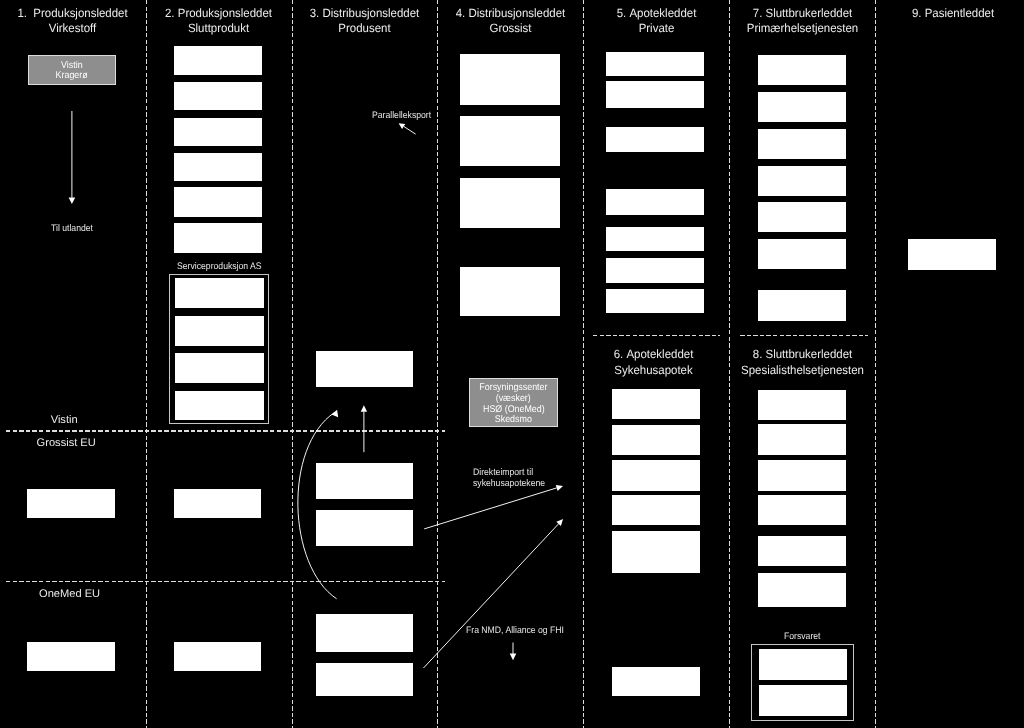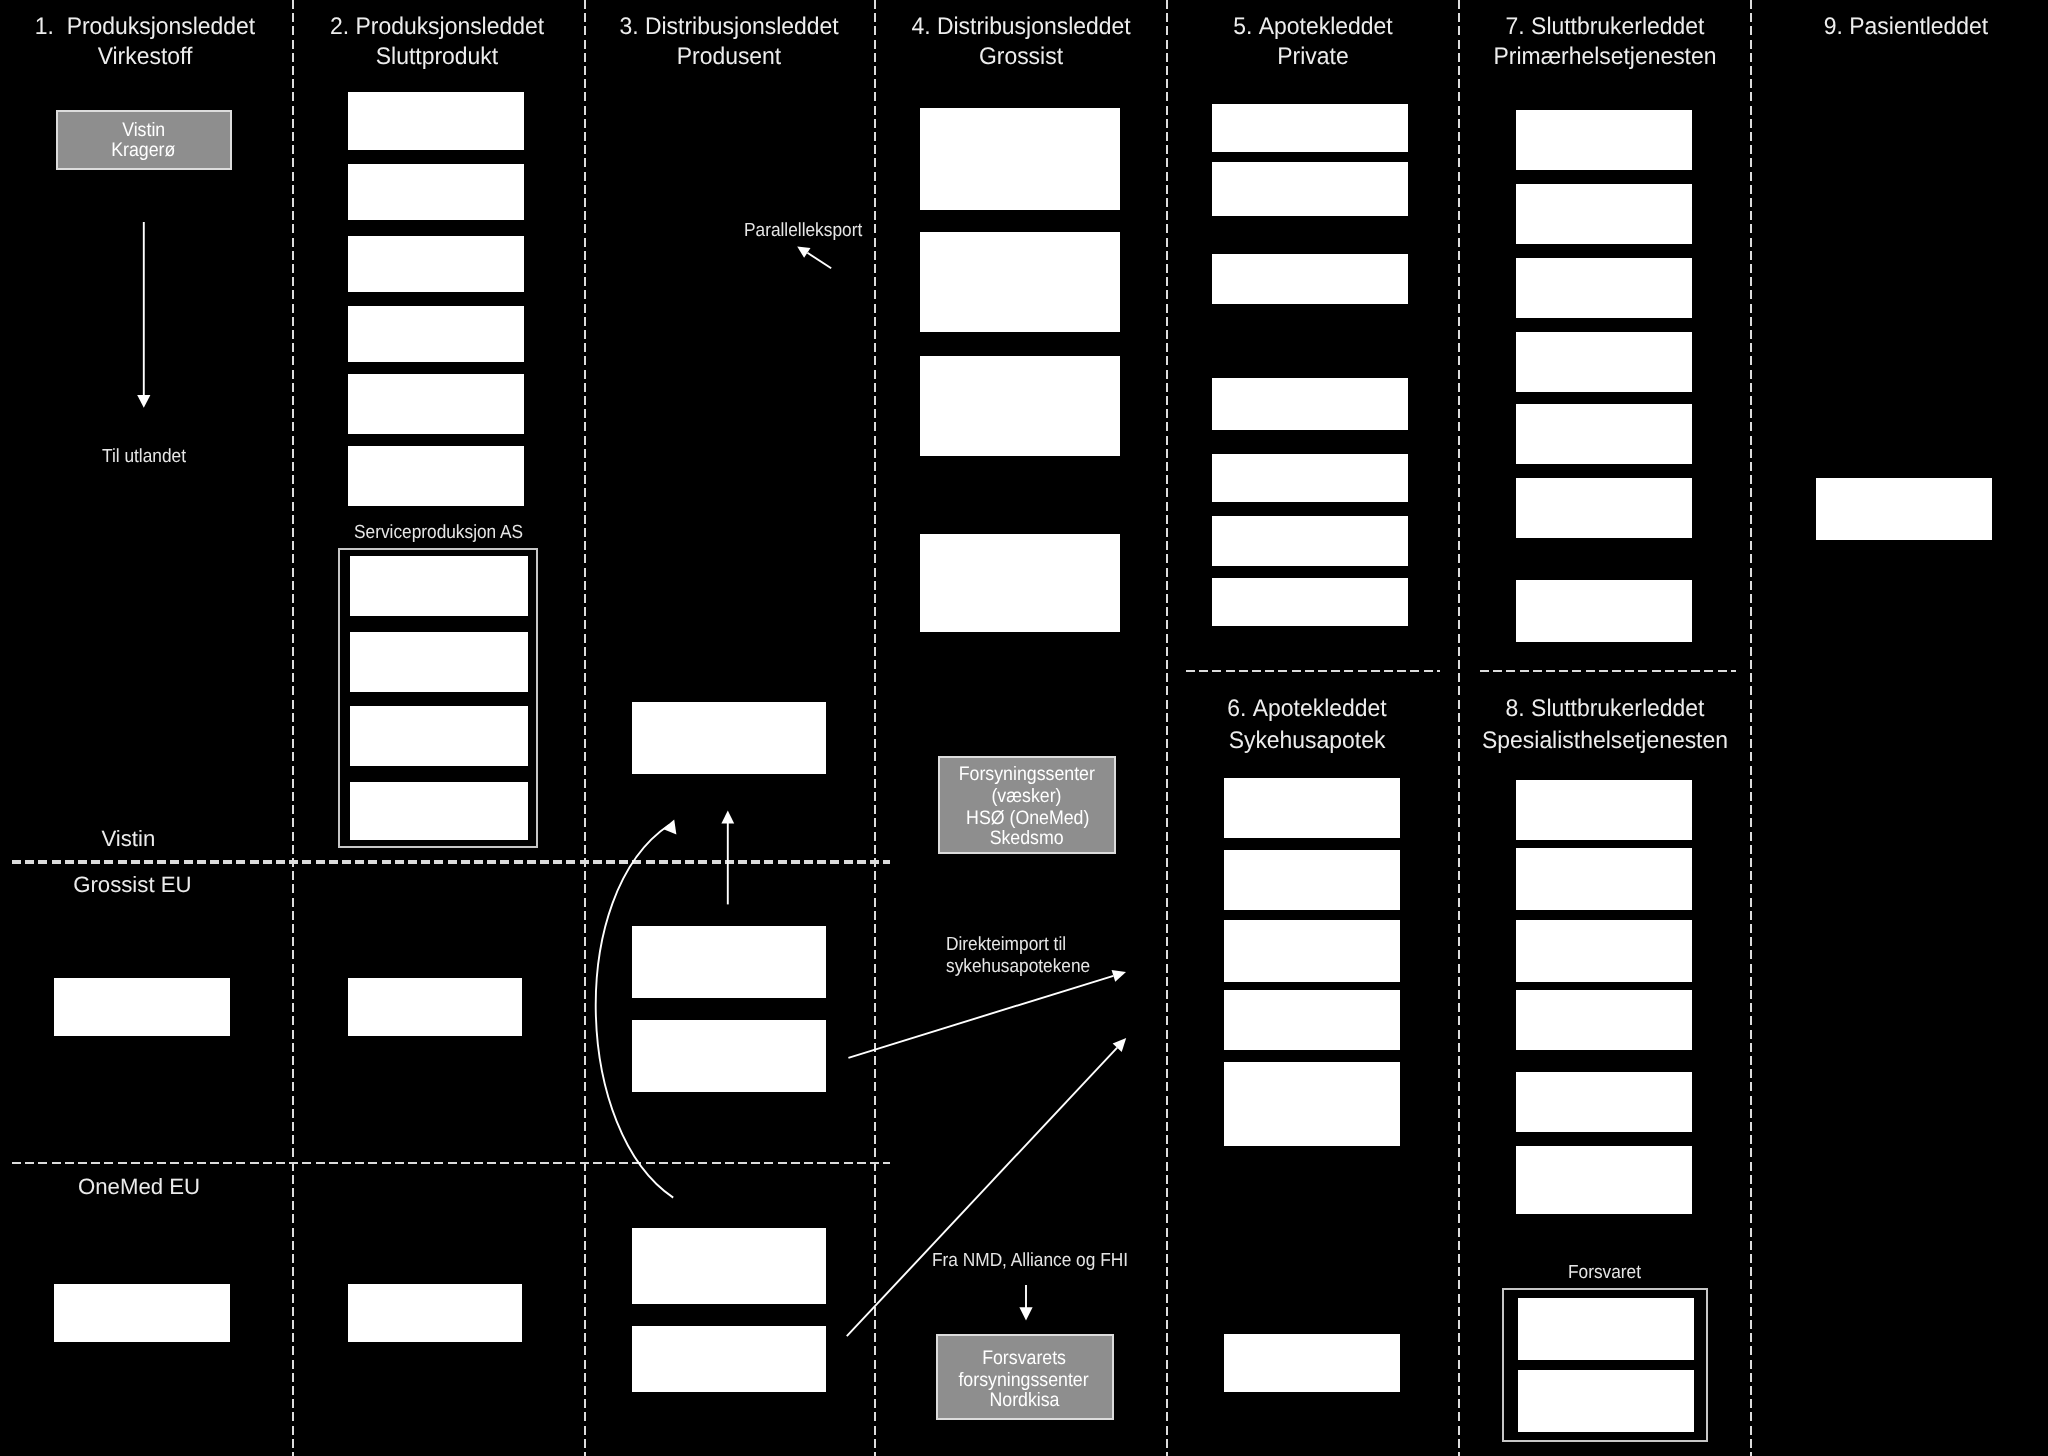--- a/index.html
+++ b/index.html
@@ -124,25 +124,20 @@
     <div>Forsyningssenter</div>
     <div>(væsker)</div>
     <div>HSØ (OneMed)</div>
     <div>Skedsmo</div>
   </div>
   <div class="anno" style="left:473px;top:466.5px;">
     <div>Direkteimport til</div>
     <div>sykehusapotekene</div>
   </div>
   <div class="anno" style="left:466.4px;top:625px;">Fra NMD, Alliance og FHI</div>
-  <div class="gbox" style="left:467.7px;top:667.2px;width:89px;height:43.2px;padding-top:4.5px;">
-    <div>Forsvarets</div>
-    <div>forsyningssenter</div>
-    <div>Nordkisa</div>
-  </div>
 
   <div class="wbox" style="left:606.2px;top:52.2px;width:98.2px;height:23.5px;"></div>
   <div class="wbox" style="left:606.2px;top:81.4px;width:98.2px;height:26.5px;"></div>
   <div class="wbox" style="left:606.2px;top:127.4px;width:98.2px;height:24.8px;"></div>
   <div class="wbox" style="left:606.2px;top:189.3px;width:98.2px;height:25.3px;"></div>
   <div class="wbox" style="left:606.2px;top:227.1px;width:98.2px;height:24.3px;"></div>
   <div class="wbox" style="left:606.2px;top:258.1px;width:98.2px;height:25.4px;"></div>
   <div class="wbox" style="left:606.2px;top:289.3px;width:98.2px;height:23.9px;"></div>
 
   <div class="wbox" style="left:612px;top:389.4px;width:88.3px;height:30.1px;"></div>

